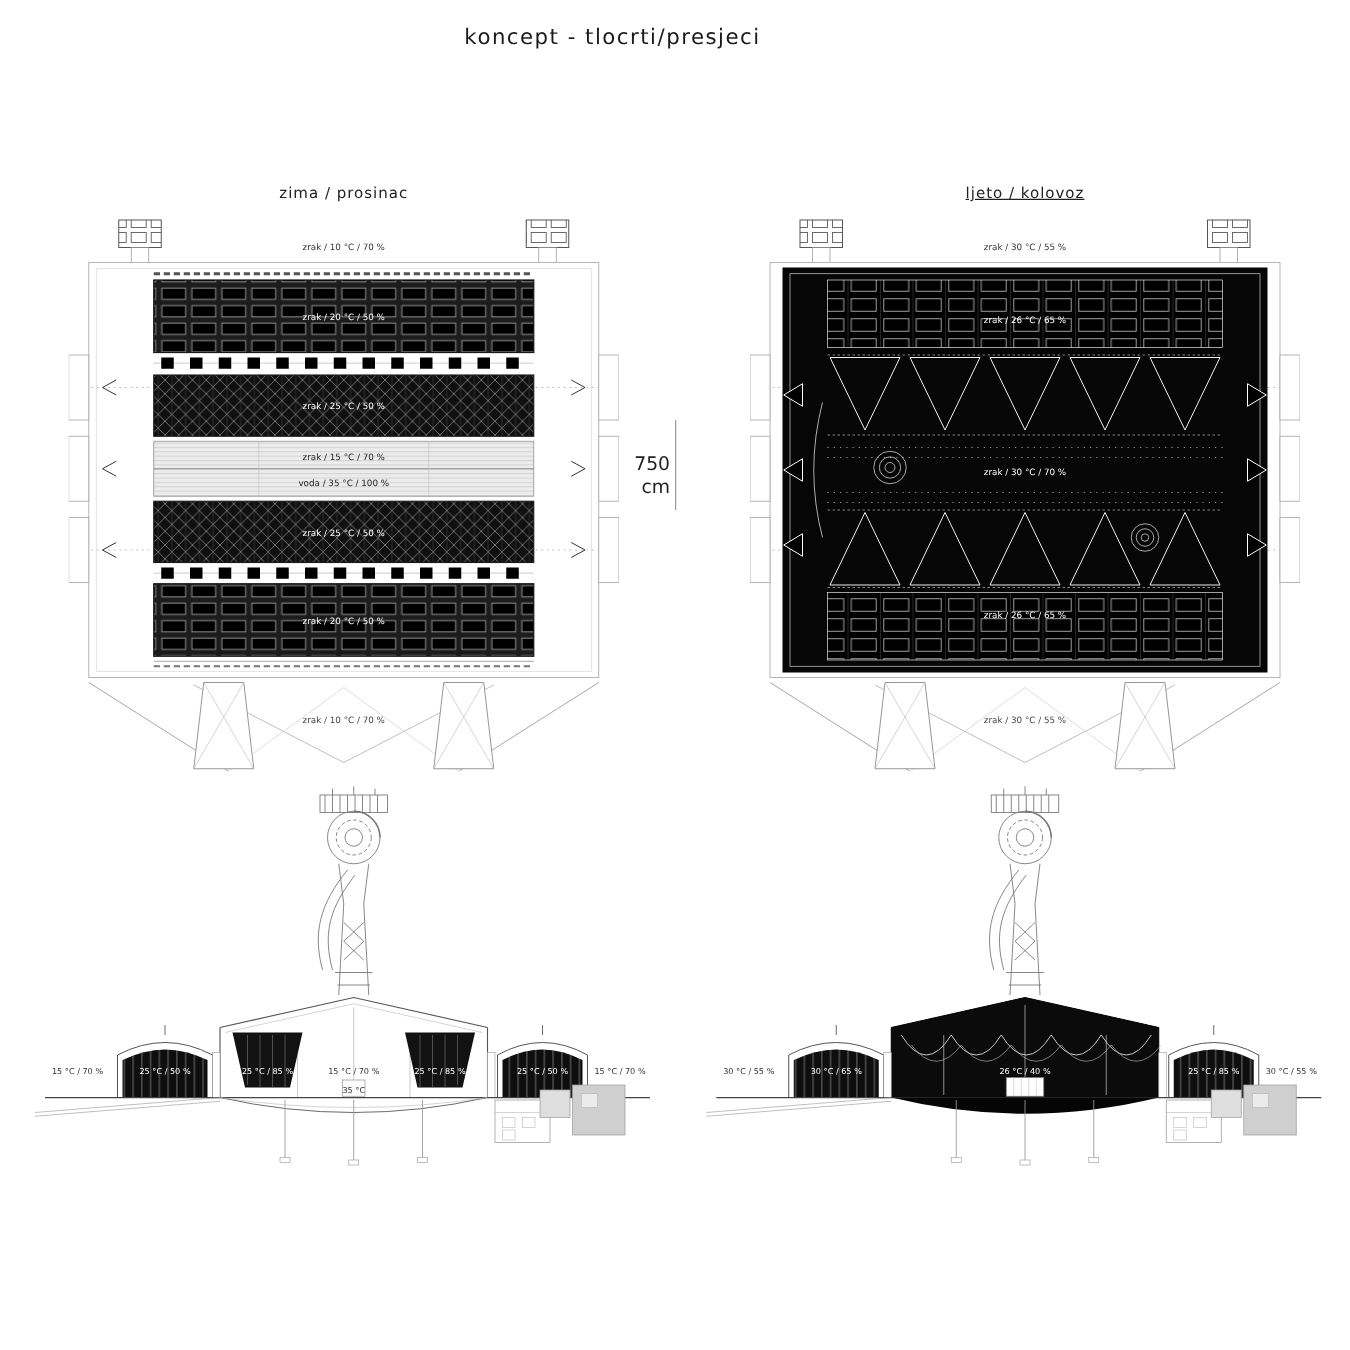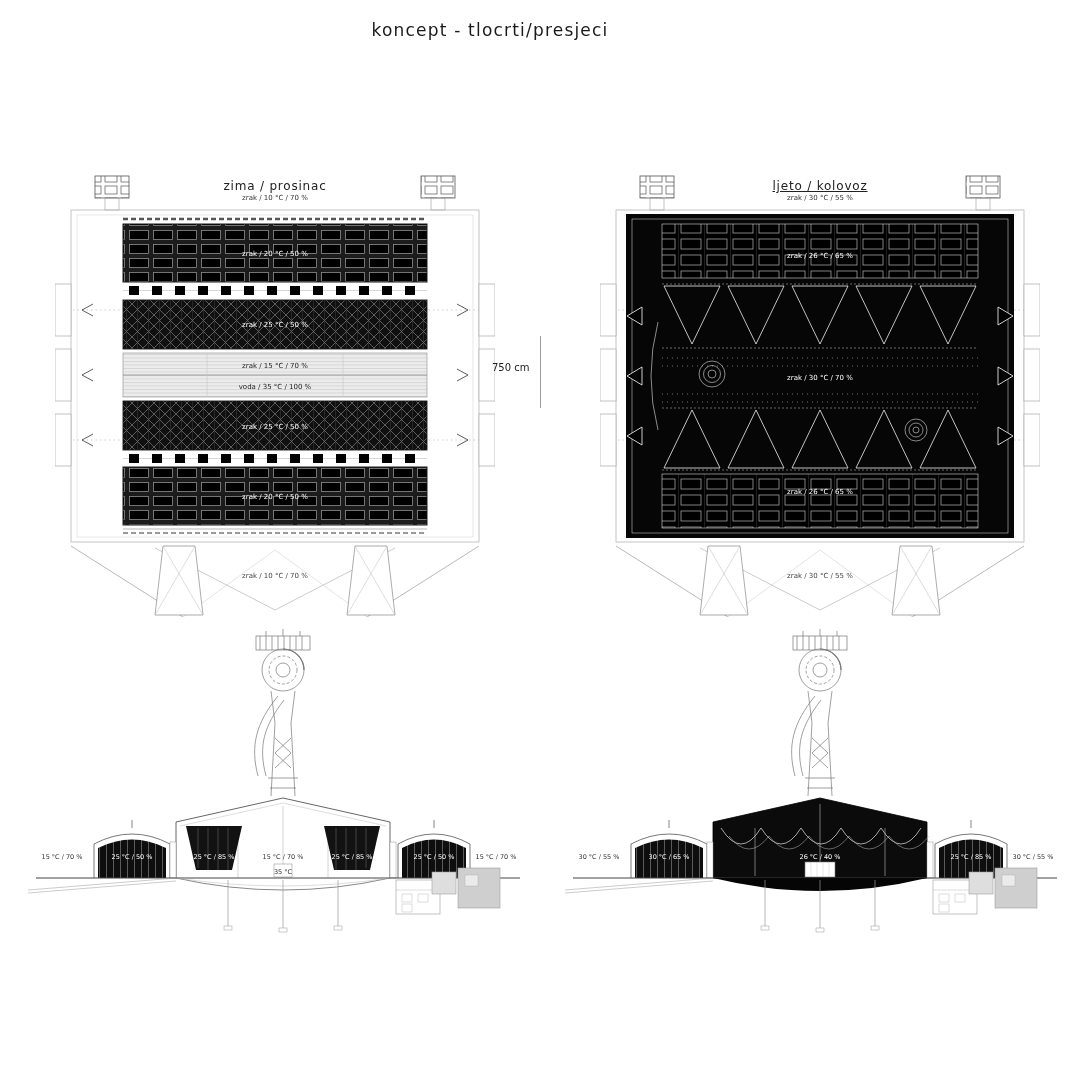--- a/index.html
+++ b/index.html
@@ -1,29 +1,29 @@
 <!DOCTYPE html>
 <html><head>
 <meta charset="utf-8">
 <style>
   html,body{margin:0;padding:0;}
   body{width:1080px;height:1080px;background:#ffffff;position:relative;
        font-family:"DejaVu Sans","Liberation Sans",sans-serif;color:#1a1a1a;overflow:hidden;}
   .page-title{position:absolute;top:20px;left:0;width:980px;text-align:center;
        font-size:17px;letter-spacing:1.2px;color:#1a1a1a;}
   .plan-title{position:absolute;top:147px;width:440px;text-align:center;
-       font-size:12px;letter-spacing:.8px;color:#222;margin-top:32px;}
+       font-size:12px;letter-spacing:.8px;color:#222;}
   .plan-title.winter{left:55px;} .plan-title.summer{left:600px;text-decoration:underline;}
   .drawing{position:absolute;}
   #winter-plan{left:55px;top:172px;} #summer-plan{left:600px;top:172px;}
   #winter-section{left:28px;top:628px;} #summer-section{left:565px;top:628px;}
   .scale-marker{position:absolute;left:492px;top:336px;width:86px;height:72px;}
   .scale-marker .bar{position:absolute;left:48px;top:0;width:1px;height:72px;background:#9a9a9a;}
-  .scale-marker .lbl{position:absolute;left:0;top:26px;width:44px;text-align:left;
-       font-size:10px;color:#222;}
+  .scale-marker .lbl{position:absolute;left:0;top:26px;width:44px;text-align:right;
+       font-size:15px;color:#222;}
   svg text{font-family:"DejaVu Sans","Liberation Sans",sans-serif;}
   .plbl{font-size:7px;} .slbl{font-size:6.5px;}
 </style>
 </head>
 <body>
 
 <svg width="0" height="0" style="position:absolute">
   <defs>
     <pattern id="cellsW" width="16" height="12" patternUnits="userSpaceOnUse">
       <rect width="16" height="12" fill="#ffffff"></rect>

